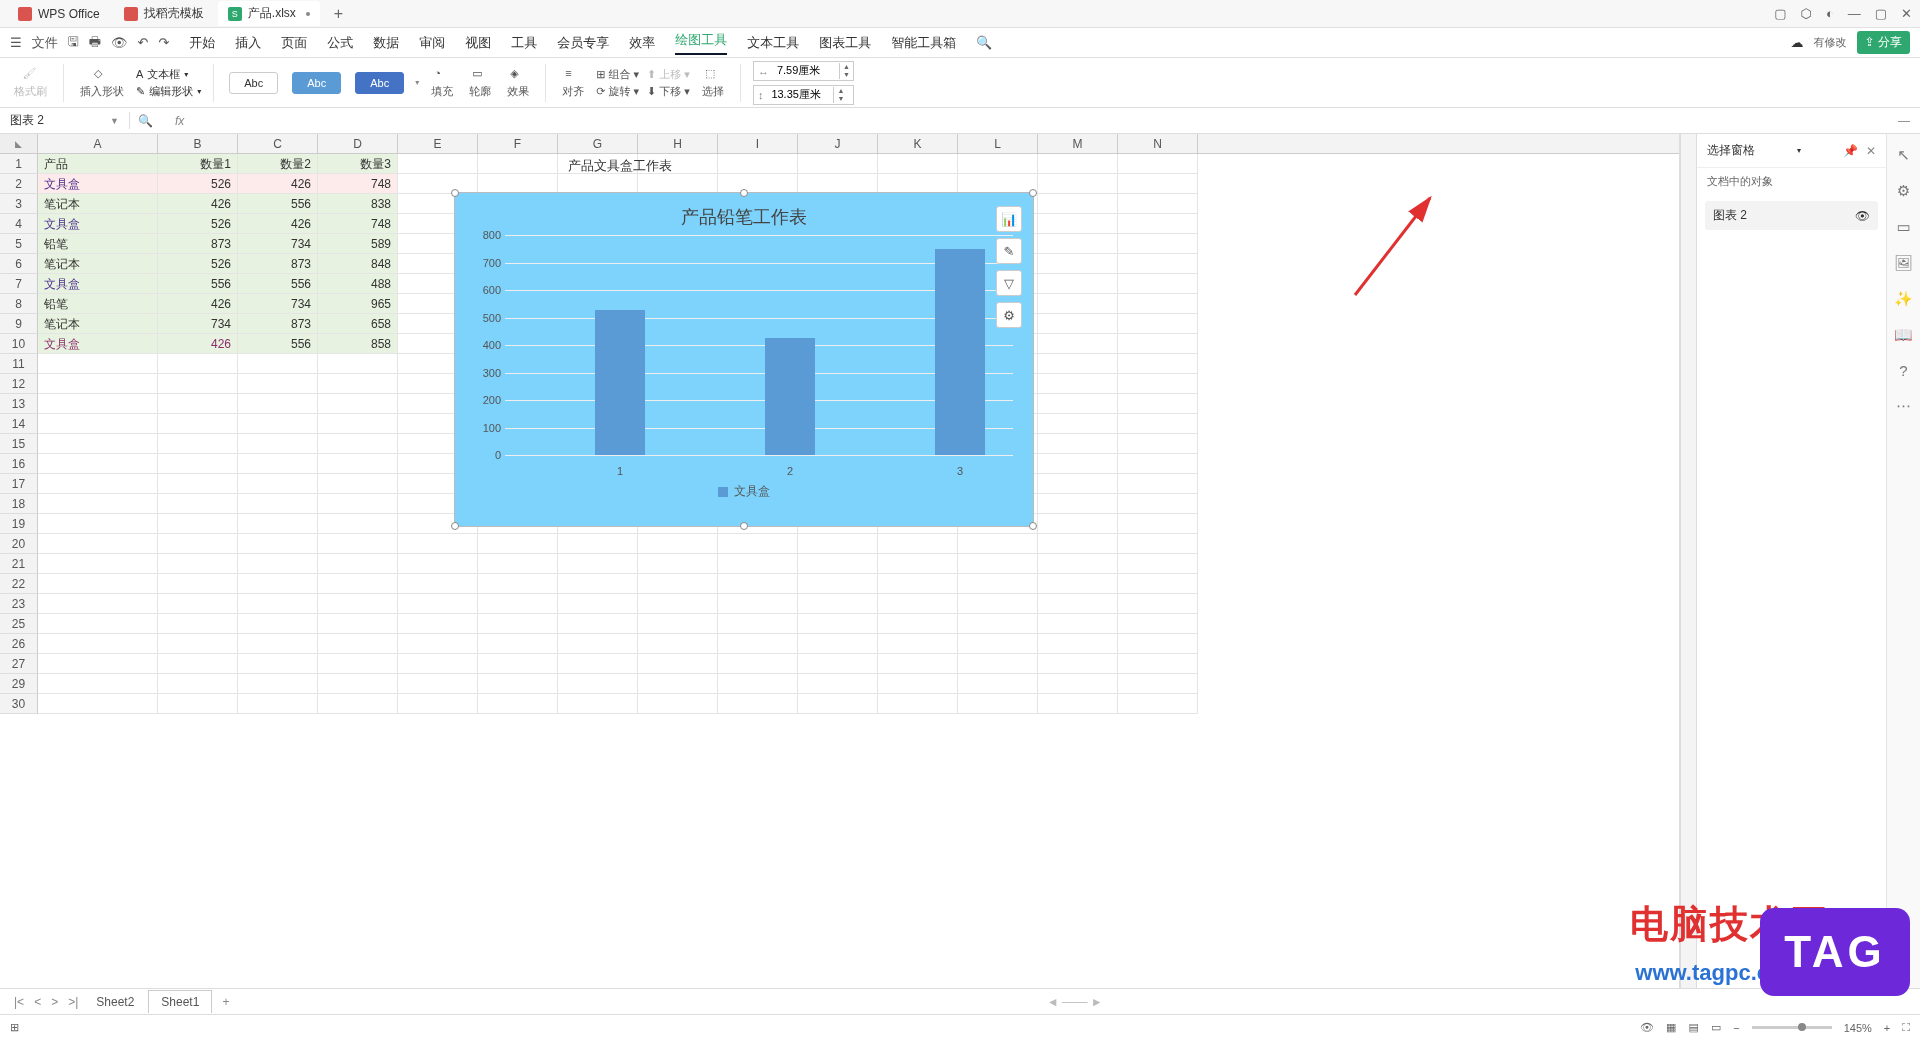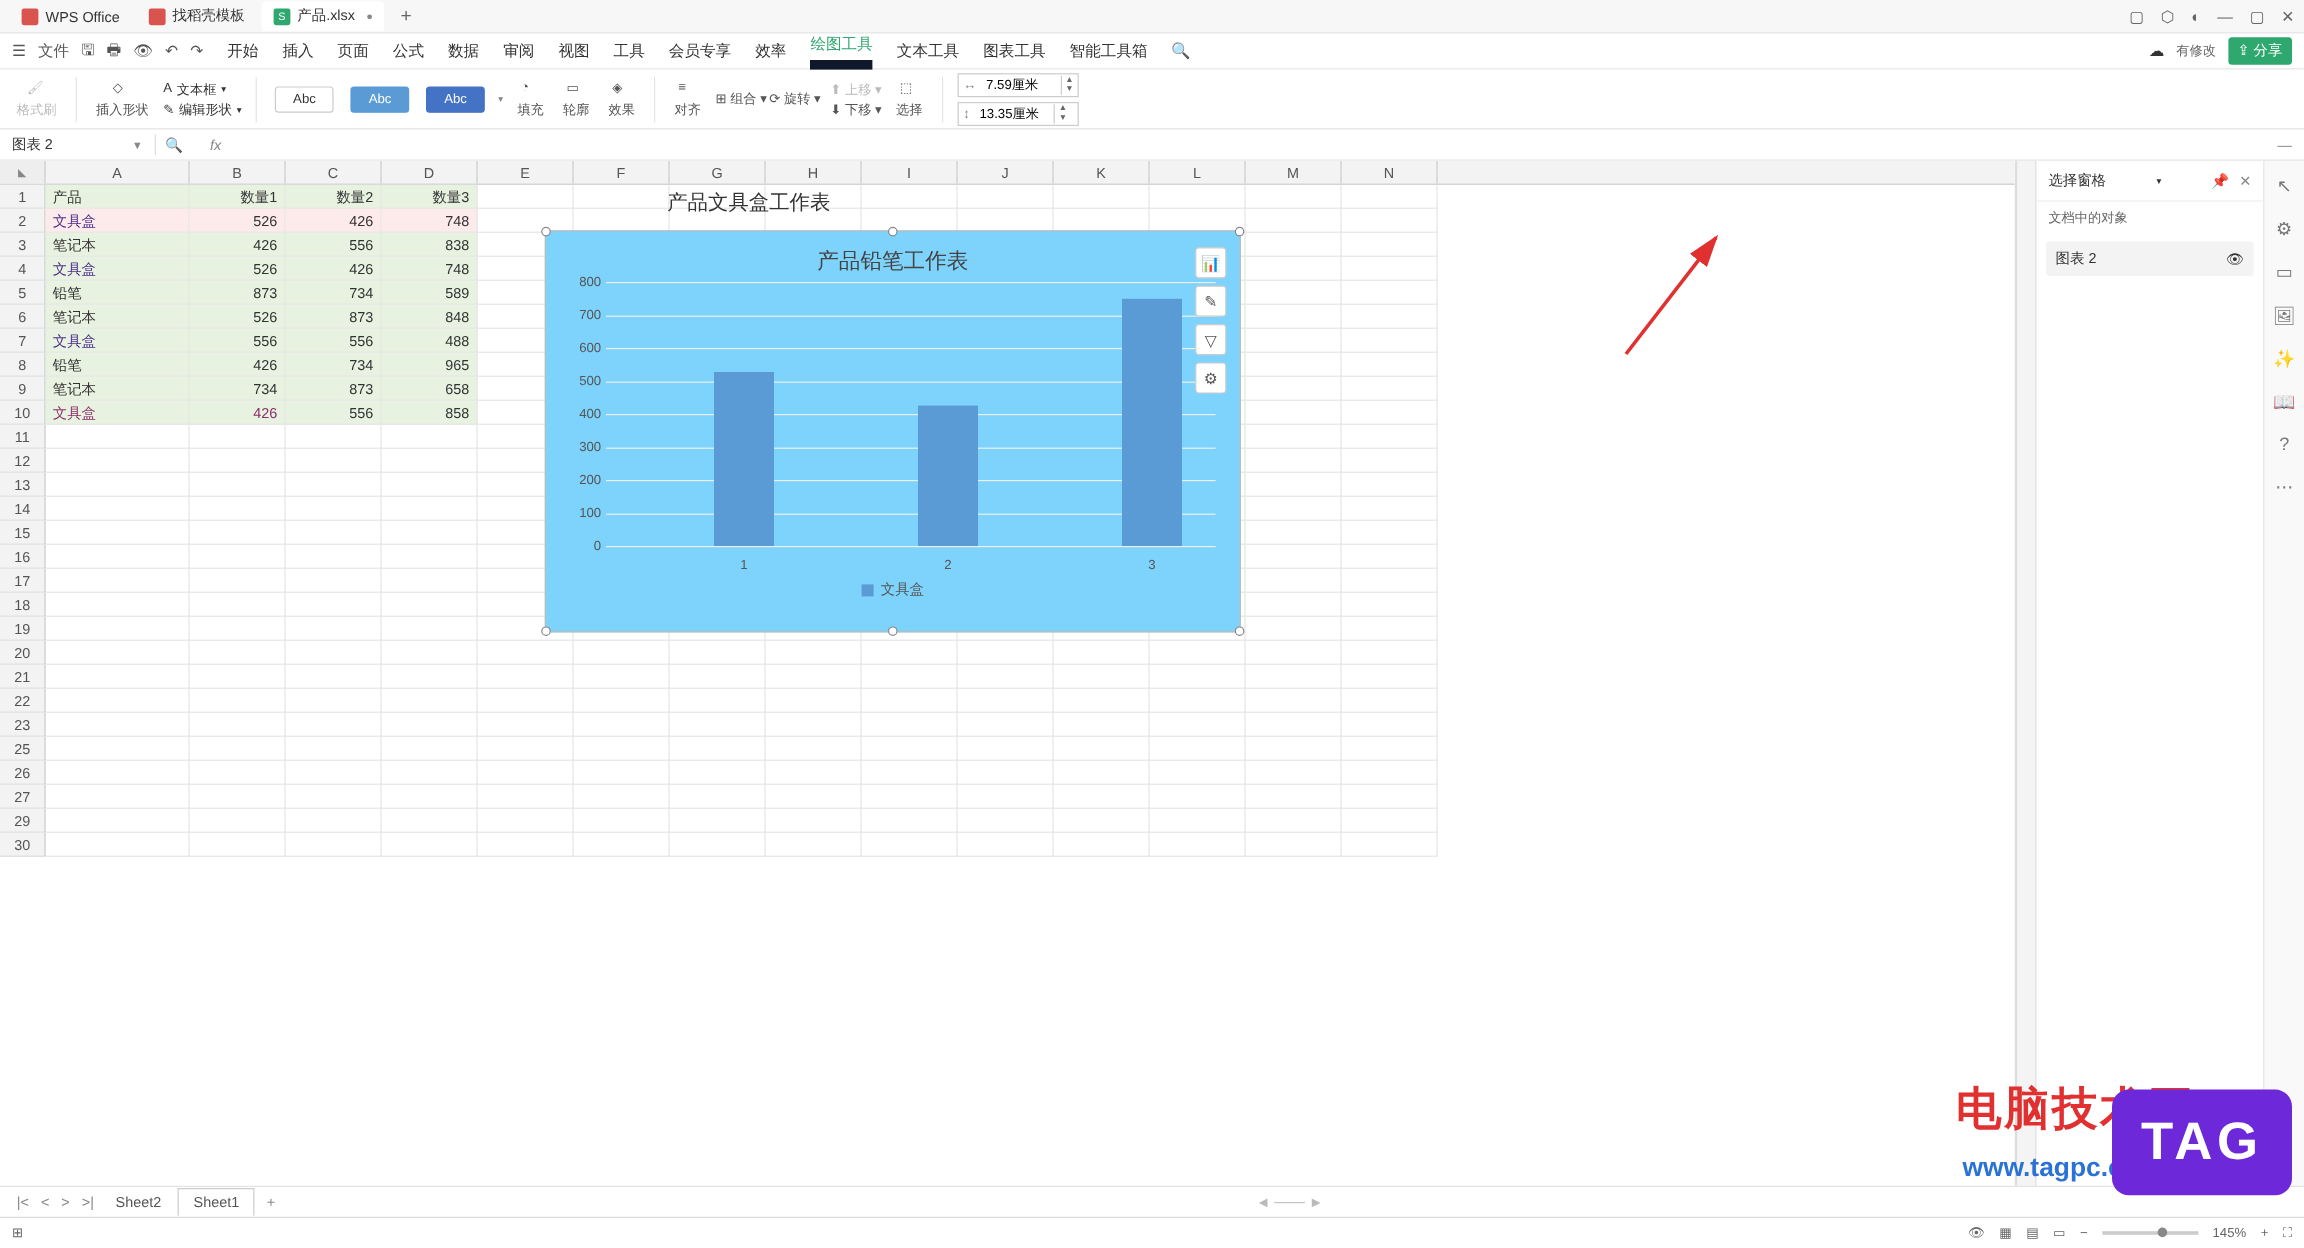--- a/index.html
+++ b/index.html
@@ -14,21 +14,21 @@
 .titlebar .tpl-icon { width:14px; height:14px; background:#d9534f; border-radius:2px;}
 .titlebar .dot { width:4px;height:4px;border-radius:50%;background:#888;margin-left:4px;}
 .titlebar .plus { padding: 0 10px; color: #666; font-size: 16px; }
 .titlebar .win-controls { margin-left: auto; display: flex; gap: 14px; color: #666; font-size:13px;}
 .titlebar .win-controls span { cursor: pointer; }
 
 
 .menubar { height: 30px; background: #fff; display: flex; align-items: center; padding: 0 10px; gap: 20px; border-bottom: 1px solid #e0e0e0; font-size: 13px; }
 .menubar .left-icons { display:flex; gap:10px; color:#555; align-items:center;}
 .menubar .menu-item { color: #333; cursor: pointer; }
-.menubar .menu-item.active { color: #2ea86e; border-bottom: 8px solid #0f172a; padding-bottom: 4px; }
+.menubar .menu-item.active { color: #2ea86e; border-bottom: 2px solid #0f172a; padding-bottom: 4px; }
 .menubar .menu-right { margin-left: auto; display:flex; gap:10px; align-items:center;}
 .menubar .share-btn { background:#2ea86e; color:#fff; padding:3px 8px; border-radius:3px; font-size:12px;}
 .menubar .mod-txt { color:#666; font-size:11px;}
 
 
 .ribbon { height: 50px; background: #fff; display: flex; align-items: center; padding: 4px 10px; gap: 8px; border-bottom: 1px solid #ddd; font-size: 11px; }
 .ribbon .grp { display: flex; flex-direction: column; align-items: center; gap: 1px; color: #555; padding: 0 4px;}
 .ribbon .grp.disabled { color:#bbb;}
 .ribbon .sep { width: 1px; height: 38px; background: #e5e5e5; margin: 0 4px;}
 .ribbon .abc-btn { padding: 4px 14px; border: 1px solid #ccc; border-radius: 3px; margin: 0 3px; font-size:11px;}
@@ -61,21 +61,21 @@
 .row .cell { border-right:1px solid #e5e5e5; border-bottom:1px solid #e5e5e5; line-height:20px; padding:0 6px; overflow:hidden;}
 .cell.txt { text-align:left;}
 .cell.num { text-align:right;}
 .hl-green { background:#e8f2e0; }
 .hl-row2 { background:#fdeaea;}
 .cell.link { color:#4a2e8a; }
 .cell.link2 { color:#8a2e6a;}
 .colA{width:120px;}.colB{width:80px;}.colC{width:80px;}.colD{width:80px;}.colE{width:80px;}.colrest{width:80px;}
 
 
-.chart-title-1 { position:absolute; left:556px; top:23px; font-size:17px; color:#333; font-family:Liberation Mono, monospace;}
+.chart-title-1 { position:absolute; left:568px; top:23px; font-size:13px; color:#333; font-family:Liberation Mono, monospace;}
 .chart2 { position:absolute; left:410px; top:58px; width:580px; height:335px; background:#7dd3fc; border:1px solid #bbb;margin-left:44px;}
 .chart2 .handle { position:absolute; width:8px; height:8px; border:1px solid #888; background:#fff; border-radius:50%;}
 .h-tl{left:-4px;top:-4px;}.h-tc{left:50%;top:-4px;margin-left:-4px;}.h-tr{right:-4px;top:-4px;}
 .h-bl{left:-4px;bottom:-4px;}.h-bc{left:50%;bottom:-4px;margin-left:-4px;}.h-br{right:-4px;bottom:-4px;}
 .chart2 .ctitle { text-align:center; font-size:18px; padding:12px 0 6px; font-family:"SimSun"; color:#444;}
 .chart2 .plot { position:relative; height:220px; margin:0 20px 0 50px;}
 .chart2 .yaxis { position:absolute; left:-34px; top:0; height:100%; width:30px;}
 .chart2 .ytick { position:absolute; right:0; font-size:11px; color:#555; transform:translateY(50%);}
 .chart2 .grid { position:absolute; left:0; right:0; border-top:1px solid #eee;}
 .chart2 .bar { position:absolute; bottom:0; width:50px; background:#5b9bd5;}
@@ -217,21 +217,21 @@
     </div>
   <div class="grp">
       <span class="ic">◈</span>
       <span>效果</span>
     </div>
   <div class="sep"></div>
   <div class="grp">
       <span class="ic">≡</span>
       <span>对齐</span>
     </div>
-  <div style="display:flex;flex-direction:row;gap:2px;font-size:11px;color:#555;">
+  <div style="display:flex;flex-direction:column;gap:2px;font-size:11px;color:#555;">
     <div>⊞ <span>组合</span> ▾</div>
     <div>⟳ <span>旋转</span> ▾</div>
   </div>
   <div style="display:flex;flex-direction:column;gap:2px;font-size:11px;color:#bbb;">
     <div>⬆ <span>上移</span> ▾</div>
     <div style="color:#555;">⬇ <span>下移</span> ▾</div>
   </div>
   <div class="grp">
       <span class="ic">⬚</span>
       <span>选择</span>

